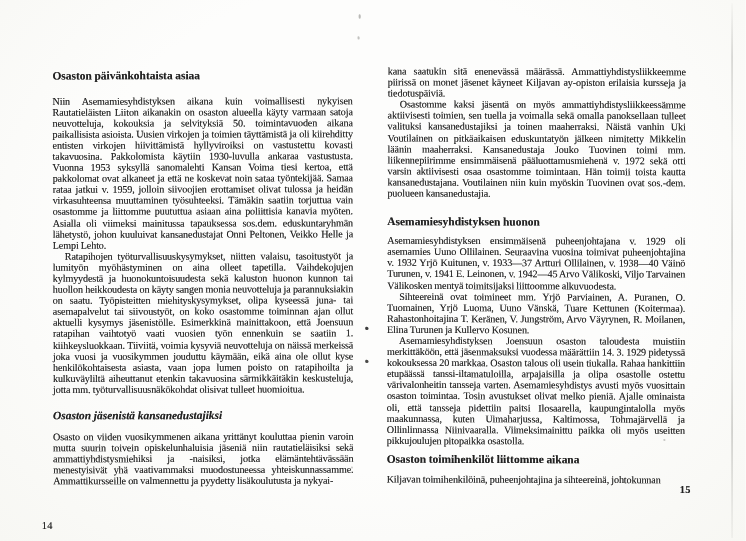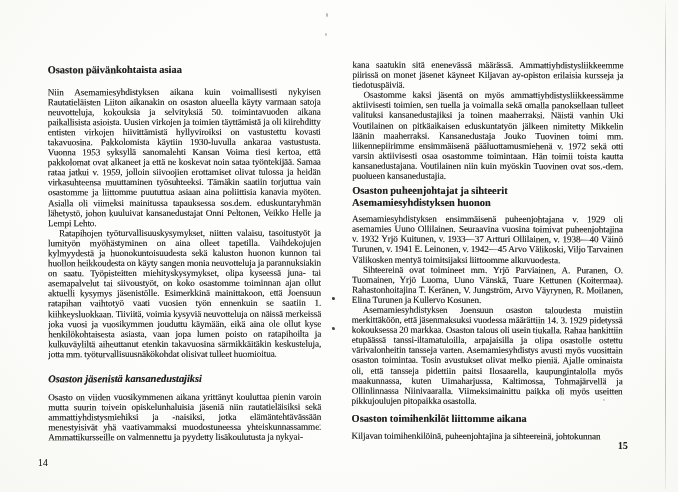--- a/index.html
+++ b/index.html
@@ -38,21 +38,21 @@
   .col-left .h1 { margin: 0 0 11px 0; }
   .col-left .h2 { margin: 14px 0 7px 0; font-style: italic; }
   .col-right .h1 { margin: 4px 0 6px 0; }
   .col-right .h2 { margin: 7px 0 7px 0; }
   .pagenum {
     position: absolute;
     font-size: 9.5px;
     letter-spacing: 0.3px;
     text-shadow: 0 0 0.5px rgba(30,30,30,0.5);
   }
-  .pagenum-left  { left: 38px;  top: 458px; }
+  .pagenum-left  { left: 38px;  top: 474px; }
   .pagenum-right { left: 604px; top: 441px; width: 24px; text-align: right; font-weight: bold; }
   .edge-line {
     position: absolute;
     left: 665px; top: 3px;
     width: 1px; height: 486px;
     background: linear-gradient(to bottom,
       rgba(110,110,105,0.05) 0%,
       rgba(110,110,105,0.40) 10%,
       rgba(110,110,105,0.18) 28%,
       rgba(110,110,105,0.45) 45%,
@@ -79,21 +79,21 @@
     <p class="indent">Ratapihojen työturvallisuuskysymykset, niitten valaisu, tasoitustyöt ja lumityön myöhästyminen on aina olleet tapetilla. Vaihdekojujen kylmyydestä ja huonokuntoisuudesta sekä kaluston huonon kunnon tai huollon heikkoudesta on käyty sangen monia neuvotteluja ja parannuksiakin on saatu. Työpisteitten miehityskysymykset, olipa kyseessä juna- tai asemapalvelut tai siivoustyöt, on koko osastomme toiminnan ajan ollut aktuelli kysymys jäsenistölle. Esimerkkinä mainittakoon, että Joensuun ratapihan vaihtotyö vaati vuosien työn ennenkuin se saatiin 1. kiihkeysluokkaan. Tiiviitä, voimia kysyviä neuvotteluja on näissä merkeissä joka vuosi ja vuosikymmen jouduttu käymään, eikä aina ole ollut kyse henkilökohtaisesta asiasta, vaan jopa lumen poisto on ratapihoilta ja kulkuväyliltä aiheuttanut etenkin takavuosina särmikkäitäkin keskusteluja, jotta mm. työturvallisuusnäkökohdat olisivat tulleet huomioitua.</p>
     <div class="h h2">Osaston jäsenistä kansanedustajiksi</div>
     <p>Osasto on viiden vuosikymmenen aikana yrittänyt kouluttaa pienin varoin mutta suurin toivein opiskelunhaluisia jäseniä niin rautatieläisiksi sekä ammattiyhdistysmiehiksi ja -naisiksi, jotka elämäntehtävässään menestyisivät yhä vaativammaksi muodostuneessa yhteiskunnassamme. Ammattikursseille on valmennettu ja pyydetty lisäkoulutusta ja nykyai-</p>
   </div>
   <div class="pagenum pagenum-left">14</div>
 
   <div class="col col-right">
     <p>kana saatukin sitä enenevässä määrässä. Ammattiyhdistysliikkeemme piirissä on monet jäsenet käyneet Kiljavan ay-opiston erilaisia kursseja ja tiedotuspäiviä.</p>
     <p class="indent">Osastomme kaksi jäsentä on myös ammattiyhdistysliikkeessämme aktiivisesti toimien, sen tuella ja voimalla sekä omalla panoksellaan tulleet valituksi kansanedustajiksi ja toinen maaherraksi. Näistä vanhin Uki Voutilainen on pitkäaikaisen eduskuntatyön jälkeen nimitetty Mikkelin läänin maaherraksi. Kansanedustaja Jouko Tuovinen toimi mm. liikennepiirimme ensimmäisenä pääluottamusmiehenä v. 1972 sekä otti varsin aktiivisesti osaa osastomme toimintaan. Hän toimii toista kautta kansanedustajana. Voutilainen niin kuin myöskin Tuovinen ovat sos.-dem. puolueen kansanedustajia.</p>
     <div class="h h1">
-      <span>Osaston puheenjohtajat ja sihteerit</span><br>
+      <br>
       <span>Asemamiesyhdistyksen huonon</span>
     </div>
     <p>Asemamiesyhdistyksen ensimmäisenä puheenjohtajana v. 1929 oli asemamies Uuno Ollilainen. Seuraavina vuosina toimivat puheenjohtajina v. 1932 Yrjö Kuitunen, v. 1933—37 Artturi Ollilainen, v. 1938—40 Väinö Turunen, v. 1941 E. Leinonen, v. 1942—45 Arvo Välikoski, Viljo Tarvainen Välikosken mentyä toimitsijaksi liittoomme alkuvuodesta.</p>
     <p class="indent">Sihteereinä ovat toimineet mm. Yrjö Parviainen, A. Puranen, O. Tuomainen, Yrjö Luoma, Uuno Vänskä, Tuare Kettunen (Koitermaa). Rahastonhoitajina T. Keränen, V. Jungström, Arvo Väyrynen, R. Moilanen, Elina Turunen ja Kullervo Kosunen.</p>
     <p class="indent">Asemamiesyhdistyksen Joensuun osaston taloudesta muistiin merkittäköön, että jäsenmaksuksi vuodessa määrättiin 14. 3. 1929 pidetyssä kokouksessa 20 markkaa. Osaston talous oli usein tiukalla. Rahaa hankittiin etupäässä tanssi-iltamatuloilla, arpajaisilla ja olipa osastolle ostettu värivalonheitin tansseja varten. Asemamiesyhdistys avusti myös vuosittain osaston toimintaa. Tosin avustukset olivat melko pieniä. Ajalle ominaista oli, että tansseja pidettiin paitsi Ilosaarella, kaupungintalolla myös maakunnassa, kuten Uimaharjussa, Kaltimossa, Tohmajärvellä ja Ollinlinnassa Niinivaaralla. Viimeksimainittu paikka oli myös useitten pikkujoulujen pitopaikka osastolla.</p>
     <div class="h h2">Osaston toimihenkilöt liittomme aikana</div>
     <p>Kiljavan toimihenkilöinä, puheenjohtajina ja sihteereinä, johtokunnan</p>
   </div>
   <div class="pagenum pagenum-right">15</div>
 

